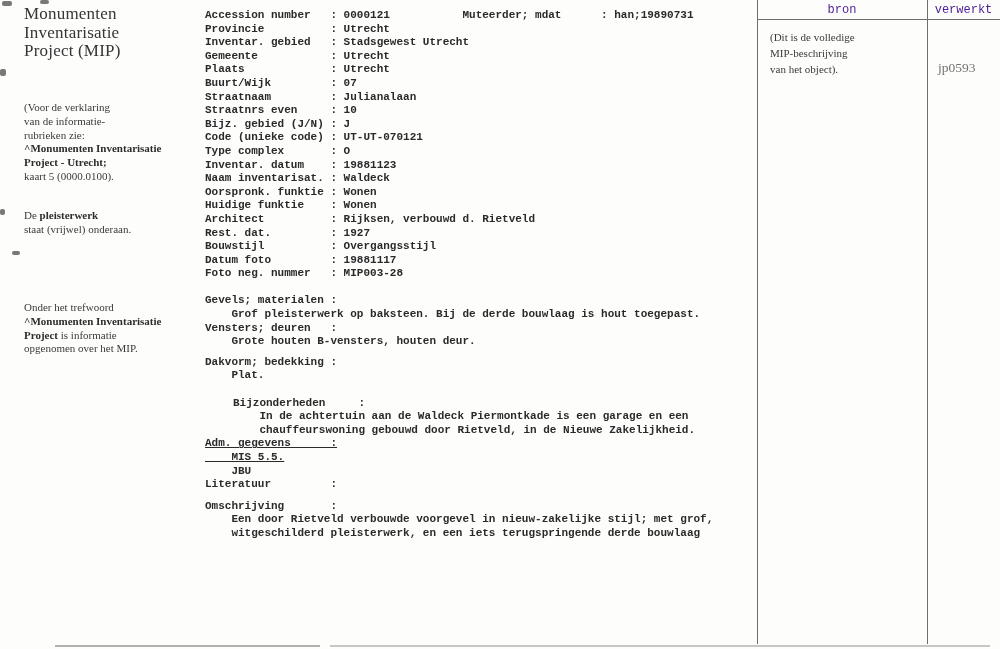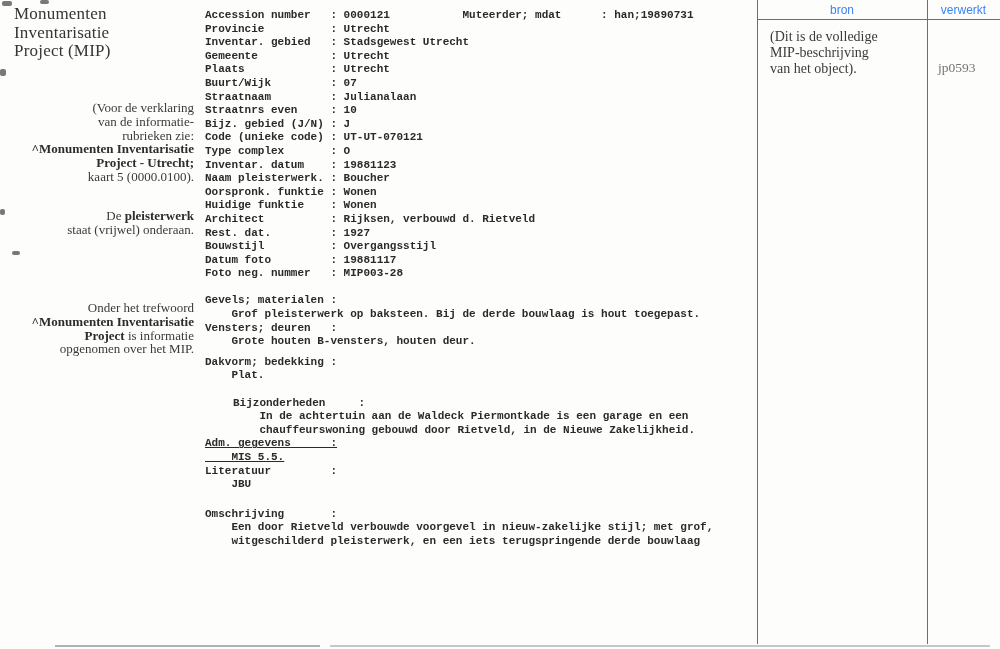--- a/index.html
+++ b/index.html
@@ -6,29 +6,29 @@
   .page {
     position: relative;
     width: 1000px;
     height: 649px;
     background: #fdfdfc;
     overflow: hidden;
     font-family: "Liberation Serif", serif;
   }
 
   
-  .sidebar-block { position: absolute; left: 14px; color: #3a3a3a; font-family: Liberation Serif, serif; }
+  .sidebar-block { position: absolute; left: 24px; color: #3a3a3a; font-family: Liberation Serif, serif; }
   .doc-title {
     top: 5px;
     font-size: 17px;
     line-height: 18.5px;
     letter-spacing: 0.2px;
     color: #353535;
   }
-  .sb-par { font-size: 13px; line-height: 13.8px; width: 180px; text-align: right; }
+  .sb-par { font-size: 11px; line-height: 13.8px; width: 180px; }
   .sb-bold { font-weight: bold; color: #2d2d2d; }
 
   
   .record {
     position: absolute;
     left: 205px;
     top: 9px;
     width: 560px;
     color: #2a2a2a;
   }
@@ -40,30 +40,30 @@
     font-weight: 600;
   }
 
   
   .vline { position: absolute; top: 0; width: 1px; height: 644px; background: #6e6e6e; }
   .hline { position: absolute; top: 19px; left: 757px; width: 243px; height: 1px; background: #6e6e6e; }
   .colhead {
     position: absolute;
     top: 3px;
     text-align: center;
-    font-family: Liberation Sans, sans-serif;
+    font-family: Liberation Mono, monospace;
     font-size: 12px;
-    color: #3b82f6;
+    color: #4c1d95;
   }
   .bron-note {
     position: absolute;
     left: 770px;
     top: 29px;
     width: 150px;
-    font-size: 14px;
+    font-size: 11px;
     line-height: 16px;
     color: #3a3a3a;
   }
   .verwerkt-value {
     position: absolute;
     left: 938px;
     top: 60px;
     font-size: 13.5px;
     color: #737373;
   }
@@ -111,21 +111,21 @@
       <div class="mline">Inventar. gebied   : Stadsgewest Utrecht</div>
       <div class="mline">Gemeente           : Utrecht</div>
       <div class="mline">Plaats             : Utrecht</div>
       <div class="mline">Buurt/Wijk         : 07</div>
       <div class="mline">Straatnaam         : Julianalaan</div>
       <div class="mline">Straatnrs even     : 10</div>
       <div class="mline">Bijz. gebied (J/N) : J</div>
       <div class="mline">Code (unieke code) : UT-UT-070121</div>
       <div class="mline">Type complex       : O</div>
       <div class="mline">Inventar. datum    : 19881123</div>
-      <div class="mline">Naam pleisterwerk. : Boucher</div>
+      <div class="mline">Naam inventarisat. : Waldeck</div>
       <div class="mline">Oorspronk. funktie : Wonen</div>
       <div class="mline">Huidige funktie    : Wonen</div>
       <div class="mline">Architect          : Rijksen, verbouwd d. Rietveld</div>
       <div class="mline">Rest. dat.         : 1927</div>
       <div class="mline">Bouwstijl          : Overgangsstijl</div>
       <div class="mline">Datum foto         : 19881117</div>
       <div class="mline">Foto neg. nummer   : MIP003-28</div>
       <div style="margin-top: 13.6px;">
         <div class="mline">Gevels; materialen :</div>
         <div class="mline">    Grof pleisterwerk op baksteen. Bij de derde bouwlaag is hout toegepast.</div>
@@ -141,24 +141,24 @@
       <div style="margin-top: 13.6px; margin-left: 28px;">
         <div class="mline">Bijzonderheden     :</div>
         <div class="mline">    In de achtertuin aan de Waldeck Piermontkade is een garage en een</div>
         <div class="mline">    chauffeurswoning gebouwd door Rietveld, in de Nieuwe Zakelijkheid.</div>
       </div>
       <div style="margin-top: 0px; text-decoration: underline;">
         <div class="mline">Adm. gegevens      :</div>
         <div class="mline">    MIS 5.5.</div>
       </div>
       <div style="margin-top: 0px;">
+        <div class="mline">    JBU</div>
         <div class="mline">Literatuur         :</div>
-        <div class="mline">    JBU</div>
       </div>
-      <div style="margin-top: 16px;">
+      <div style="margin-top: 8px;">
         <div class="mline">Omschrijving       :</div>
         <div class="mline">    Een door Rietveld verbouwde voorgevel in nieuw-zakelijke stijl; met grof,</div>
         <div class="mline">    witgeschilderd pleisterwerk, en een iets terugspringende derde bouwlaag</div>
       </div>
     </div>
 
   <div class="vline" style="left:757px"></div>
   <div class="vline" style="left:927px"></div>
   <div class="hline"></div>
 

